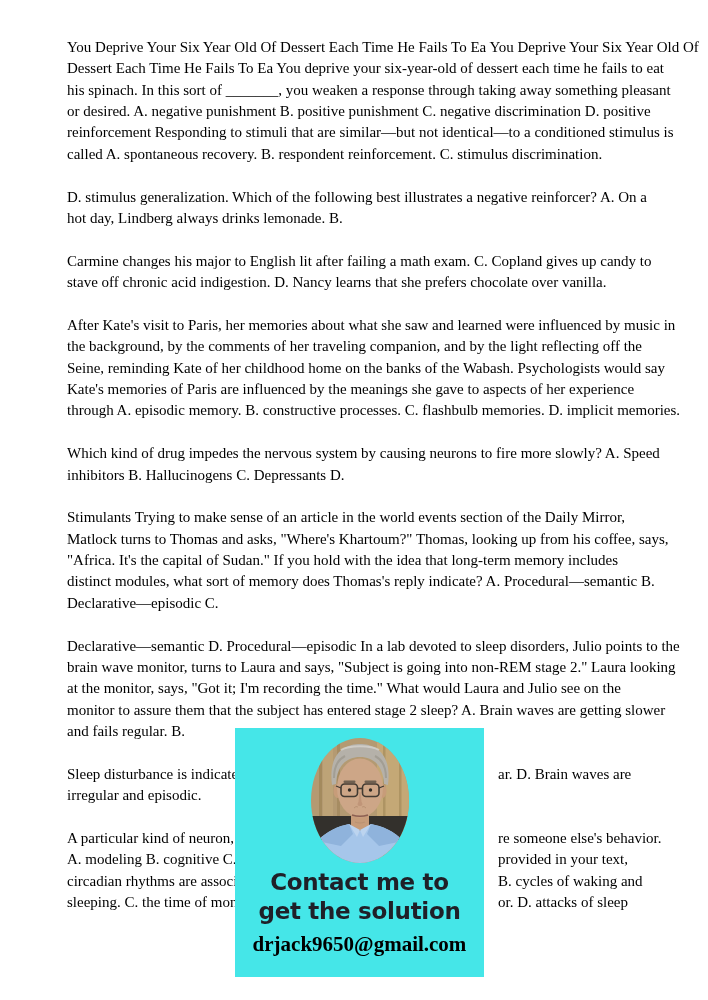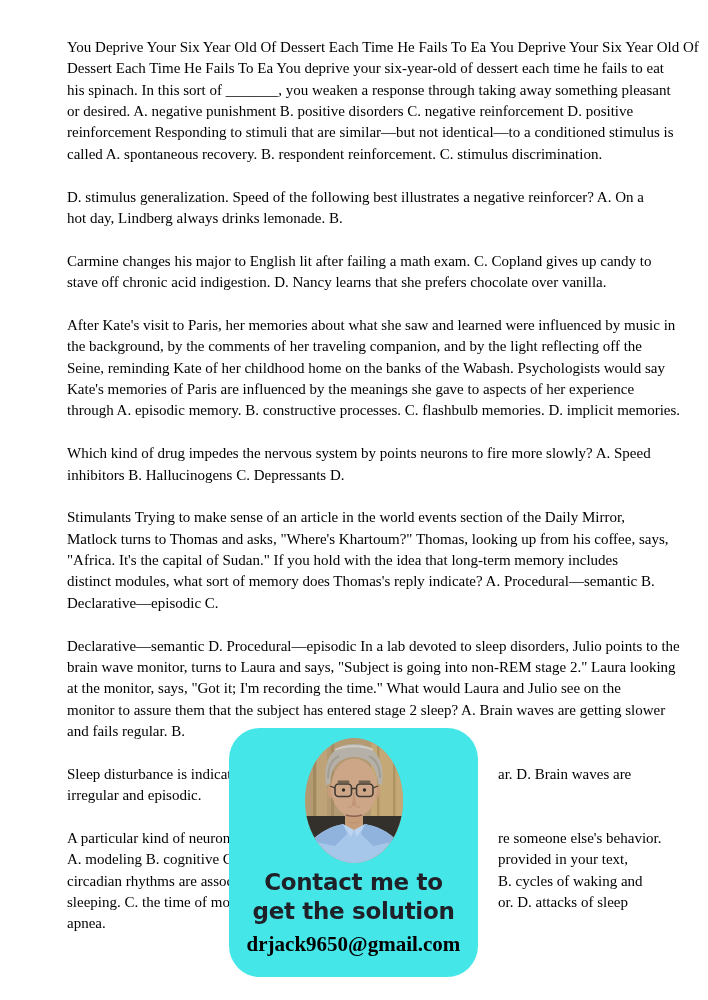--- a/index.html
+++ b/index.html
@@ -22,27 +22,26 @@
     line-height: 21.35px;
     height: 21.35px;
     white-space: nowrap;
     margin-left: 20px;
   }
   .line.split { position: relative; }
   .rfrag { position: absolute; left: 431px; top: 0; }
 
   .overlay {
     position: absolute;
-    left: 229px; top: 728px;
+    left: 235px; top: 728px;
     width: 249px; height: 249px;
     z-index: 5;
     display: flex;
     flex-direction: column;
     align-items: center;
-    border-radius: 31px;
   }
   .photo {
     margin-top: 10px;
     width: 98px; height: 125px;
     flex: 0 0 auto;
   }
   .msg {
     margin-top: 5px;
     font-family: "DejaVu Sans", sans-serif;
     font-weight: 700;
@@ -59,41 +58,41 @@
   }
 </style>
 </head>
 <body style="background: rgb(255, 255, 255); color: rgb(0, 0, 0);">
 
 <div class="doc">
     <div class="para">
       <div class="line">You Deprive Your Six Year Old Of Dessert Each Time He Fails To Ea You Deprive Your Six Year Old Of</div>
       <div class="line">Dessert Each Time He Fails To Ea You deprive your six-year-old of dessert each time he fails to eat</div>
       <div class="line">his spinach. In this sort of _______, you weaken a response through taking away something pleasant</div>
-      <div class="line">or desired. A. negative punishment B. positive disorders C. negative reinforcement D. positive</div>
+      <div class="line">or desired. A. negative punishment B. positive punishment C. negative discrimination D. positive</div>
       <div class="line">reinforcement Responding to stimuli that are similar—but not identical—to a conditioned stimulus is</div>
       <div class="line">called A. spontaneous recovery. B. respondent reinforcement. C. stimulus discrimination.</div>
     </div>
     <div class="para">
-      <div class="line">D. stimulus generalization. Speed of the following best illustrates a negative reinforcer? A. On a</div>
+      <div class="line">D. stimulus generalization. Which of the following best illustrates a negative reinforcer? A. On a</div>
       <div class="line">hot day, Lindberg always drinks lemonade. B.</div>
     </div>
     <div class="para">
       <div class="line">Carmine changes his major to English lit after failing a math exam. C. Copland gives up candy to</div>
       <div class="line">stave off chronic acid indigestion. D. Nancy learns that she prefers chocolate over vanilla.</div>
     </div>
     <div class="para">
       <div class="line">After Kate's visit to Paris, her memories about what she saw and learned were influenced by music in</div>
       <div class="line">the background, by the comments of her traveling companion, and by the light reflecting off the</div>
       <div class="line">Seine, reminding Kate of her childhood home on the banks of the Wabash. Psychologists would say</div>
       <div class="line">Kate's memories of Paris are influenced by the meanings she gave to aspects of her experience</div>
       <div class="line">through A. episodic memory. B. constructive processes. C. flashbulb memories. D. implicit memories.</div>
     </div>
     <div class="para">
-      <div class="line">Which kind of drug impedes the nervous system by points neurons to fire more slowly? A. Speed</div>
+      <div class="line">Which kind of drug impedes the nervous system by causing neurons to fire more slowly? A. Speed</div>
       <div class="line">inhibitors B. Hallucinogens C. Depressants D.</div>
     </div>
     <div class="para">
       <div class="line">Stimulants Trying to make sense of an article in the world events section of the Daily Mirror,</div>
       <div class="line">Matlock turns to Thomas and asks, "Where's Khartoum?" Thomas, looking up from his coffee, says,</div>
       <div class="line">"Africa. It's the capital of Sudan." If you hold with the idea that long-term memory includes</div>
       <div class="line">distinct modules, what sort of memory does Thomas's reply indicate? A. Procedural—semantic B.</div>
       <div class="line">Declarative—episodic C.</div>
     </div>
     <div class="para">
@@ -105,21 +104,20 @@
     </div>
     <div class="para">
       <div class="line split"><span class="lfrag">Sleep disturbance is indicated b</span><span class="rfrag">ar. D. Brain waves are</span></div>
       <div class="line">irregular and episodic.</div>
     </div>
     <div class="para">
       <div class="line split"><span class="lfrag">A particular kind of neuron, call</span><span class="rfrag">re someone else's behavior.</span></div>
       <div class="line split"><span class="lfrag">A. modeling B. cognitive C. ref</span><span class="rfrag">provided in your text,</span></div>
       <div class="line split"><span class="lfrag">circadian rhythms are associated</span><span class="rfrag">B. cycles of waking and</span></div>
       <div class="line split"><span class="lfrag">sleeping. C. the time of month t</span><span class="rfrag">or. D. attacks of sleep</span></div>
-      <div class="line">apnea.</div>
     </div>
   </div>
 
 <div class="overlay" style="background: rgb(69, 230, 232);">
   <div class="photo">
     <svg width="98" height="125" viewBox="0 0 98 125" xmlns="http://www.w3.org/2000/svg">
       <defs>
         <clipPath id="ovalClip">
             <ellipse cx="49" cy="62.5" rx="49" ry="62.5"></ellipse>
           </clipPath>

